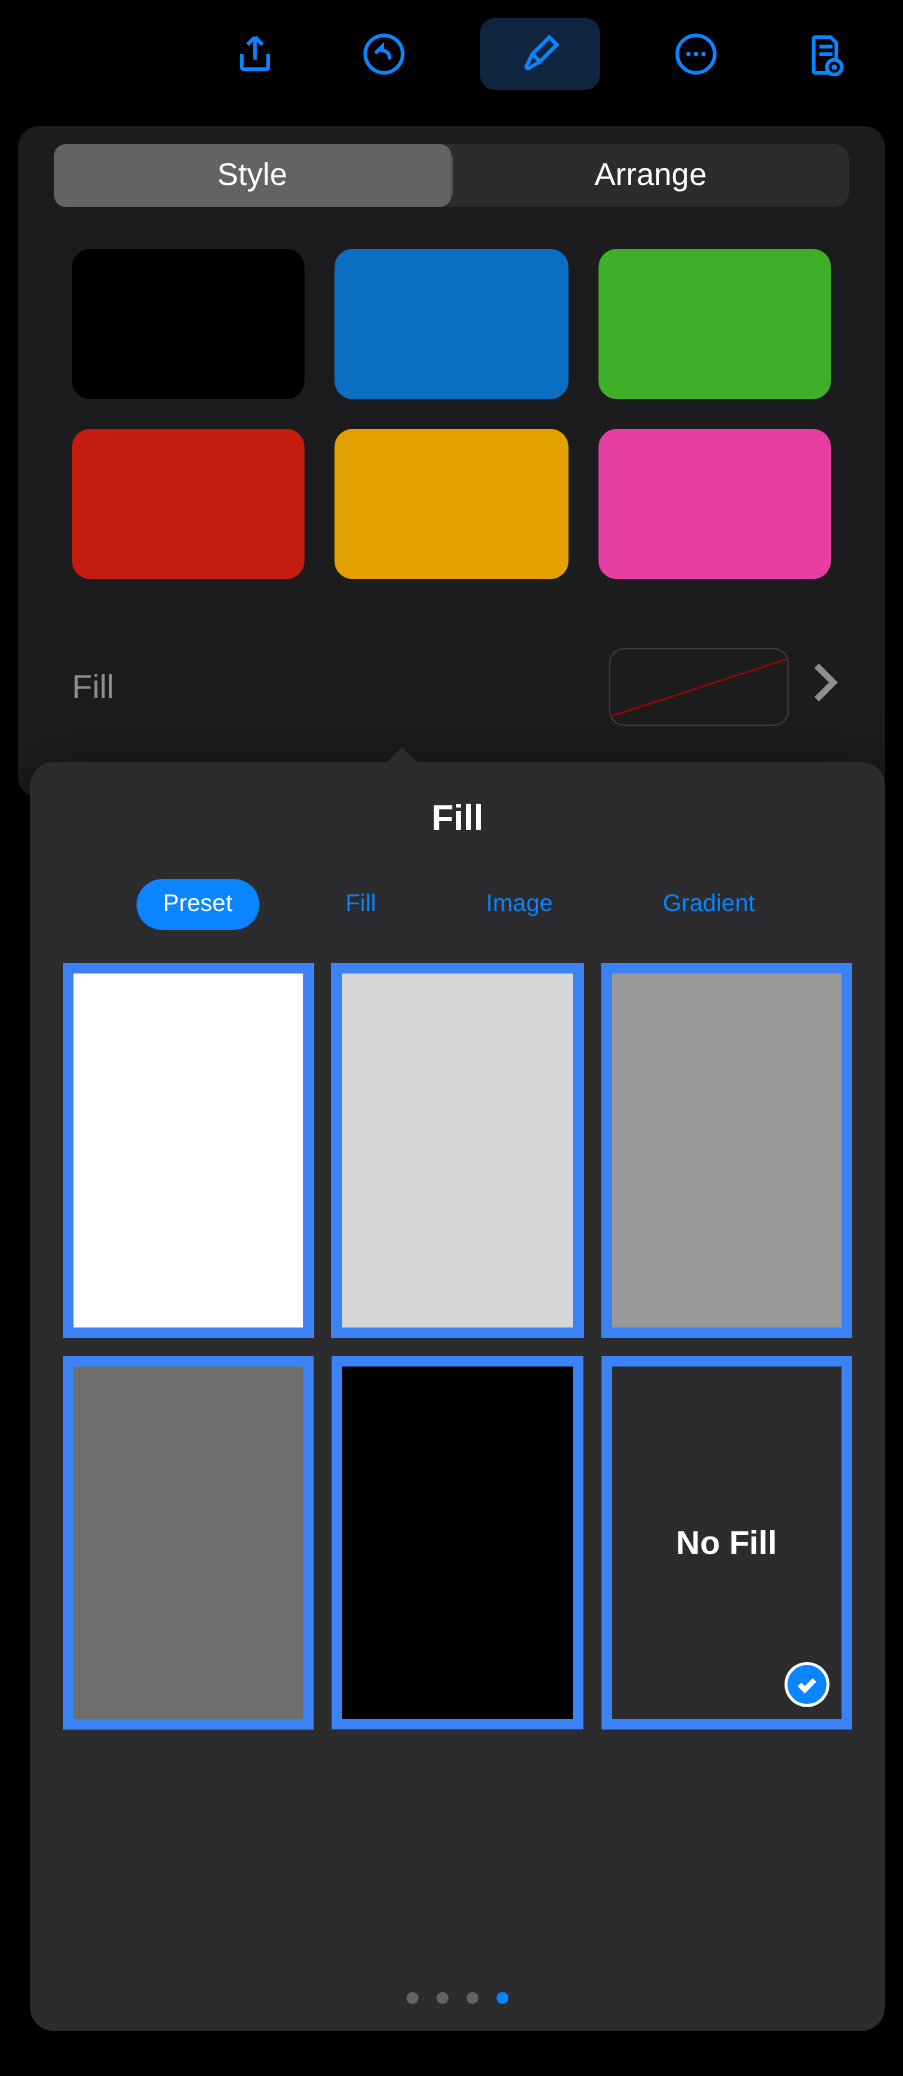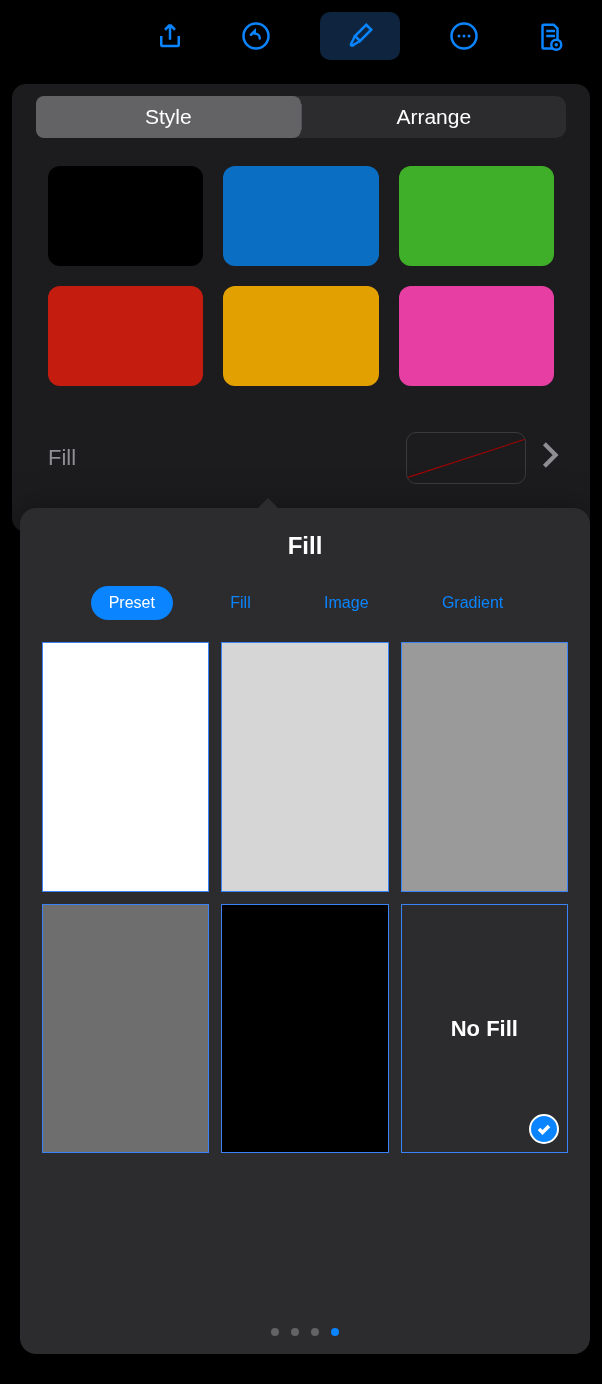--- a/index.html
+++ b/index.html
@@ -166,21 +166,21 @@
     }
 
     .preset-grid {
       display: grid;
       grid-template-columns: repeat(3, 1fr);
       gap: 12px;
       padding: 0 22px;
     }
     .preset {
       aspect-ratio: 0.67;
-      border: 1px solid #3b82f6;
+      border: 7px solid #3b82f6;
       position: relative;
       display: flex; align-items: center; justify-content: center;
     }
     .preset .label {
       font-size: 22px;
       font-weight: 600;
       color: #fff;
     }
     .checkmark-badge {
       position: absolute;

